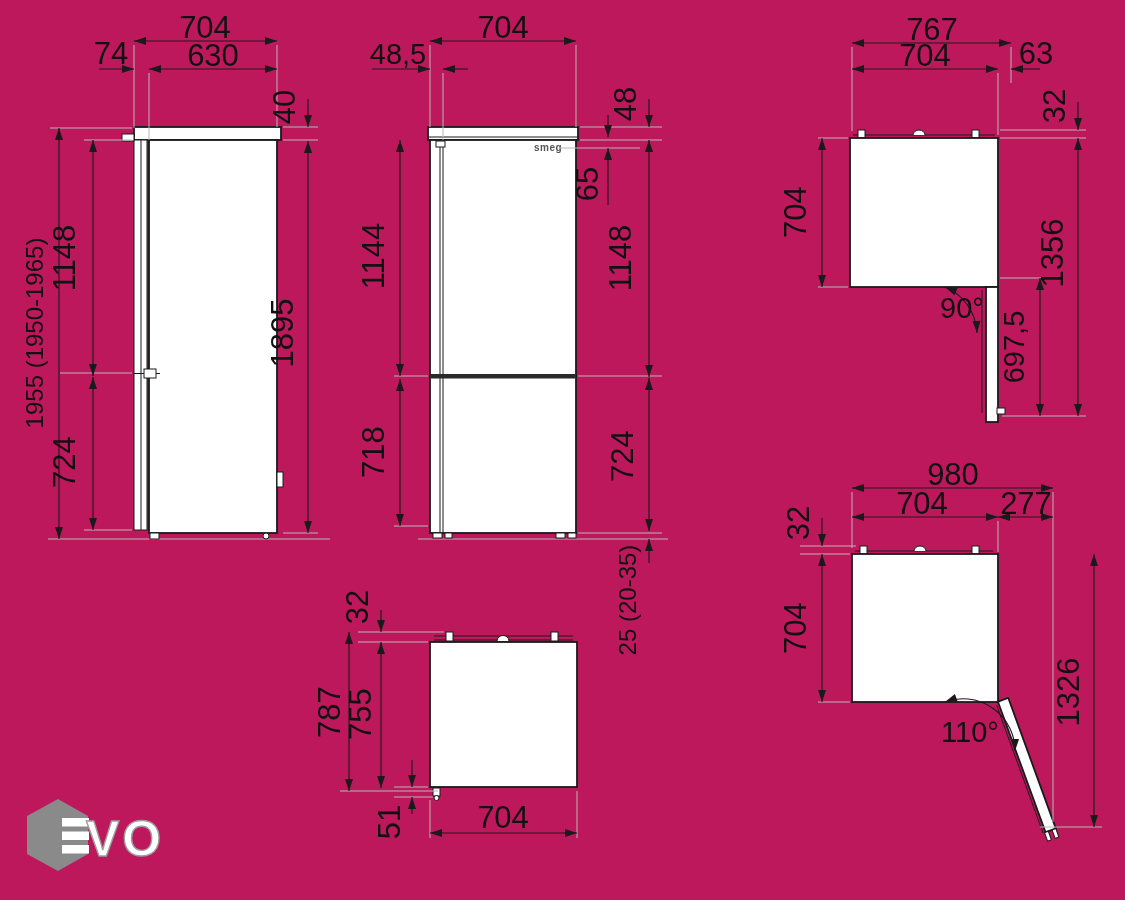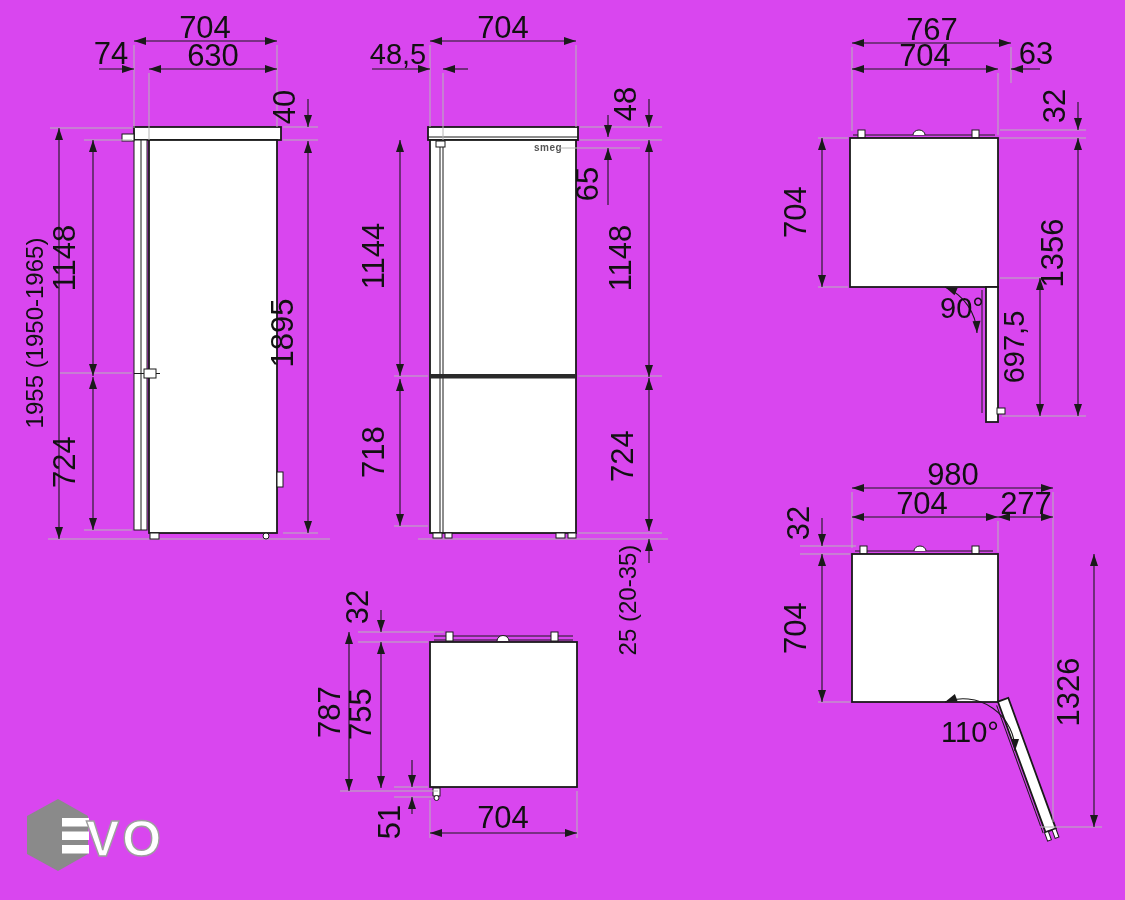--- a/index.html
+++ b/index.html
@@ -1,16 +1,16 @@
 <!DOCTYPE html>
 <html><head>
 <meta charset="utf-8">
 <style>
   html,body{margin:0;padding:0;background:#ffffff;}
-  .canvas{position:relative;width:1125px;height:900px;background:#d946ef;overflow:hidden;}
+  .canvas{position:relative;width:1125px;height:900px;background:#be185d;overflow:hidden;}
   svg{display:block;}
   .ol{stroke:#1a1a1a;stroke-width:1.8;fill:#ffffff;}
   .olT{stroke:#1a1a1a;stroke-width:1;fill:#ffffff;}
   .lnT{stroke:#1a1a1a;stroke-width:1;fill:none;}
   .dim{stroke:#1a1a1a;stroke-width:1.1;fill:none;}
   .ext{stroke:#b6b6b6;stroke-width:1;fill:none;}
   .dtx{font-family:"Liberation Sans","DejaVu Sans",sans-serif;font-size:31px;fill:#111;}
   .dtx.md{font-size:29px;}
   .dtx.long{font-size:24px;}
   .brandtx{font-family:"Liberation Sans","DejaVu Sans",sans-serif;font-size:10px;font-weight:bold;fill:#555;letter-spacing:.5px;}

